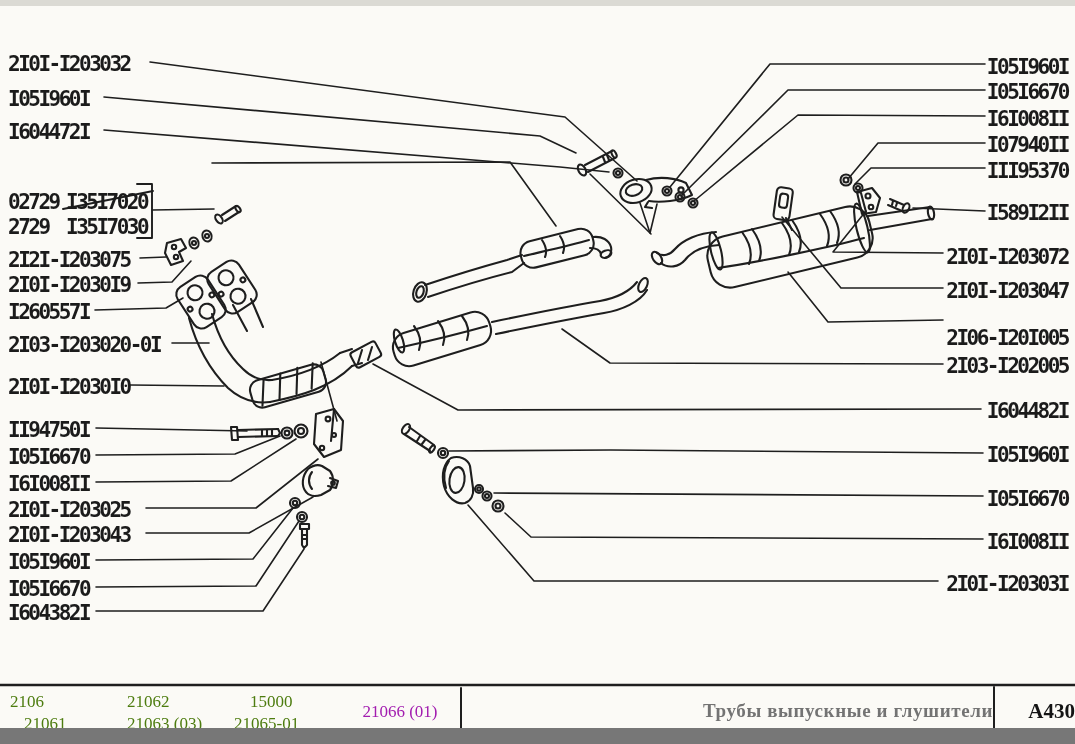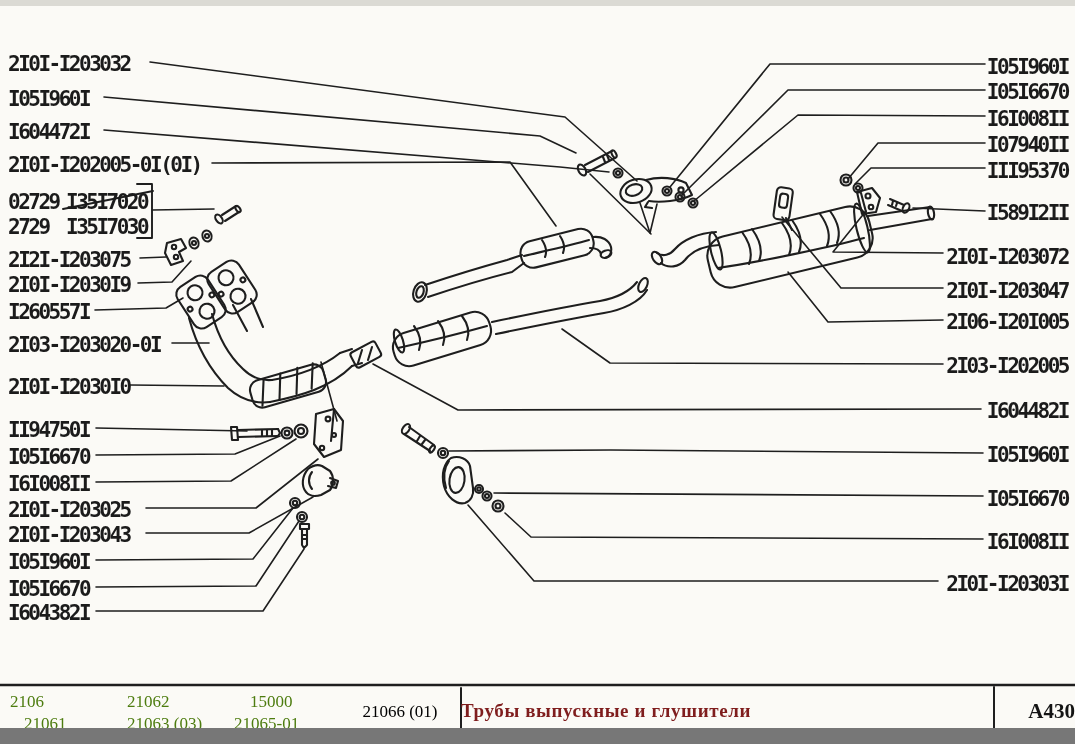--- a/index.html
+++ b/index.html
@@ -8,26 +8,26 @@
   #diagram-svg{position:absolute;left:0;top:0;width:1075px;height:744px;}
   .pl,.pr{position:absolute;height:20px;line-height:20px;white-space:nowrap;
         font:700 21px "DejaVu Sans Mono",monospace;letter-spacing:-2.5px;color:#1b1b1b;}
   .pl{left:8px;}
   .pr{right:7px;text-align:right;}
   .boxrow{position:absolute;height:20px;line-height:20px;
         font:700 21px "DejaVu Sans Mono",monospace;letter-spacing:-2.5px;color:#1b1b1b;white-space:nowrap;}
   
   .tcell{position:absolute;font:400 17px "Liberation Serif","DejaVu Serif",serif;color:#4d7c0f;
         height:18px;line-height:18px;white-space:nowrap;}
-  #table-title{position:absolute;left:461px;top:700px;width:532px;text-align:left;
-        font:700 19px "Liberation Serif","DejaVu Serif",serif;letter-spacing:.6px;color:#7f1d1d;}
+  #table-title{position:absolute;left:461px;top:700px;width:532px;text-align:right;
+        font:700 19px "Liberation Serif","DejaVu Serif",serif;letter-spacing:.6px;color:#737373;}
   #sheet-code{position:absolute;left:994px;top:699px;width:81px;text-align:right;
         font:700 21px "Liberation Serif","DejaVu Serif",serif;color:#141414;}
   #model-single{position:absolute;left:350px;top:702px;width:100px;text-align:center;
-        font:400 17px "Liberation Serif","DejaVu Serif",serif;color:#000000;}
+        font:400 17px "Liberation Serif","DejaVu Serif",serif;color:#a21caf;}
 </style>
 </head>
 <body>
 
 <div id="page">
 
   <svg id="diagram-svg" viewBox="0 0 1075 744" fill="none" stroke="#1e1e1e" stroke-width="2.1" stroke-linecap="round" stroke-linejoin="round">
 
     <rect x="0" y="0" width="1075" height="6" fill="#dbdad4" stroke="none"></rect>
 
@@ -261,21 +261,20 @@
     <g stroke-width="2.5">
       <path d="M0,685 L1075,685"></path>
       <path d="M461,688 L461,744" stroke-width="2"></path>
       <path d="M994,687 L994,744" stroke-width="2"></path>
     </g>
   </svg>
 
   <div class="pl" style="top:52px">2I0I-I203032</div>
   <div class="pl" style="top:87px">I05I960I</div>
   <div class="pl" style="top:120px">I604472I</div>
-  <div class="pl" style="top:153px">2I0I-I202005-0I(0I)</div>
   <div class="pl" style="top:248px">2I2I-I203075</div>
   <div class="pl" style="top:273px">2I0I-I2030I9</div>
   <div class="pl" style="top:300px">I260557I</div>
   <div class="pl" style="top:333px">2I03-I203020-0I</div>
   <div class="pl" style="top:375px">2I0I-I2030I0</div>
   <div class="pl" style="top:418px">II94750I</div>
   <div class="pl" style="top:445px">I05I6670</div>
   <div class="pl" style="top:472px">I6I008II</div>
   <div class="pl" style="top:498px">2I0I-I203025</div>
   <div class="pl" style="top:523px">2I0I-I203043</div>
@@ -289,21 +288,21 @@
   <div class="boxrow" style="left:66px;top:215px">I35I7030</div>
 
   <div class="pr" style="top:55px">I05I960I</div>
   <div class="pr" style="top:80px">I05I6670</div>
   <div class="pr" style="top:107px">I6I008II</div>
   <div class="pr" style="top:133px">I07940II</div>
   <div class="pr" style="top:159px">III95370</div>
   <div class="pr" style="top:201px">I589I2II</div>
   <div class="pr" style="top:245px">2I0I-I203072</div>
   <div class="pr" style="top:279px">2I0I-I203047</div>
-  <div class="pr" style="top:310px">2I06-I20I005</div>
+  <div class="pr" style="top:326px">2I06-I20I005</div>
   <div class="pr" style="top:354px">2I03-I202005</div>
   <div class="pr" style="top:399px">I604482I</div>
   <div class="pr" style="top:443px">I05I960I</div>
   <div class="pr" style="top:487px">I05I6670</div>
   <div class="pr" style="top:530px">I6I008II</div>
   <div class="pr" style="top:572px">2I0I-I20303I</div>
 
   <div class="tcell" style="left:10px;top:693px">2106</div>
   <div class="tcell" style="left:24px;top:715px">21061</div>
   <div class="tcell" style="left:127px;top:693px">21062</div>

